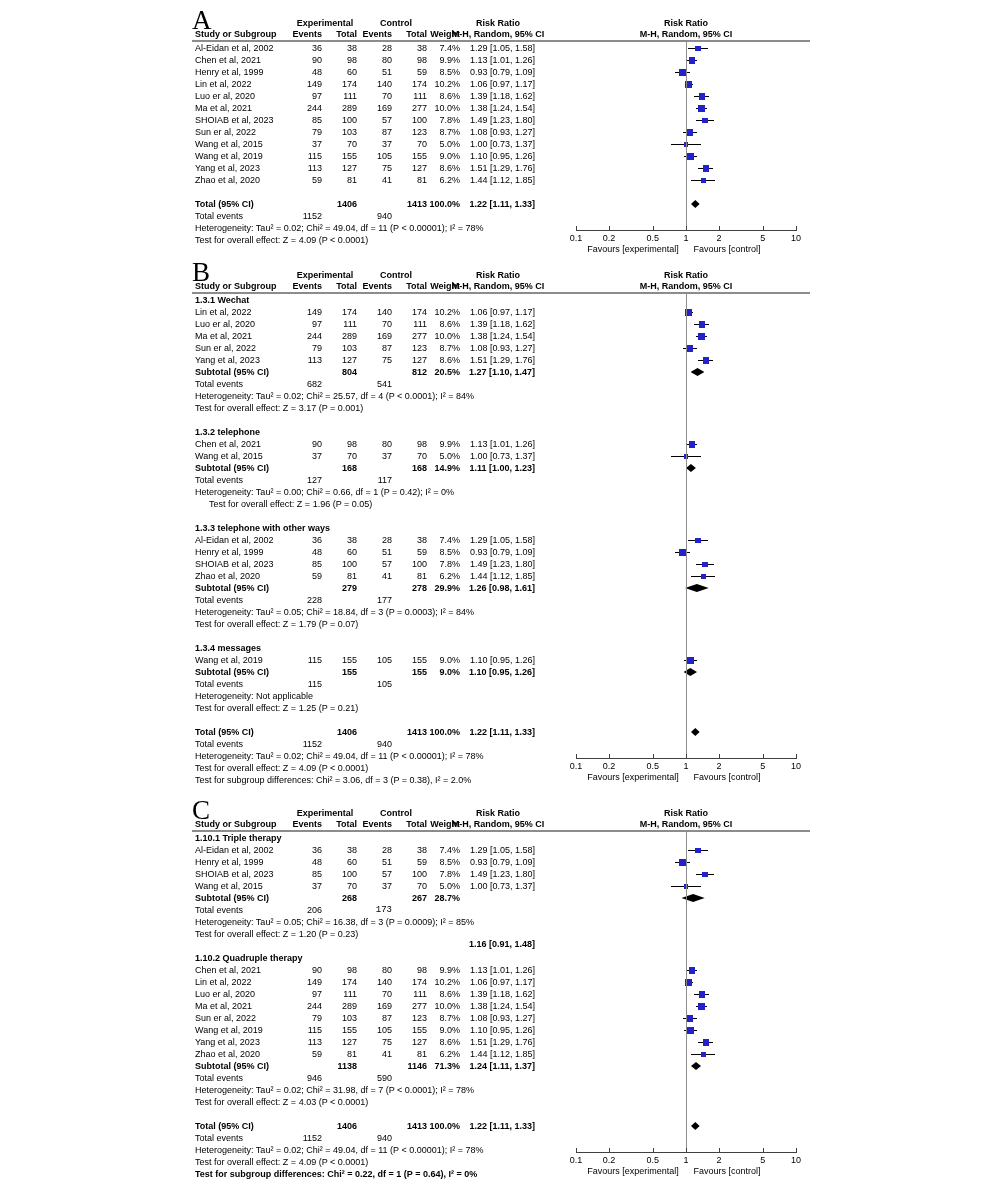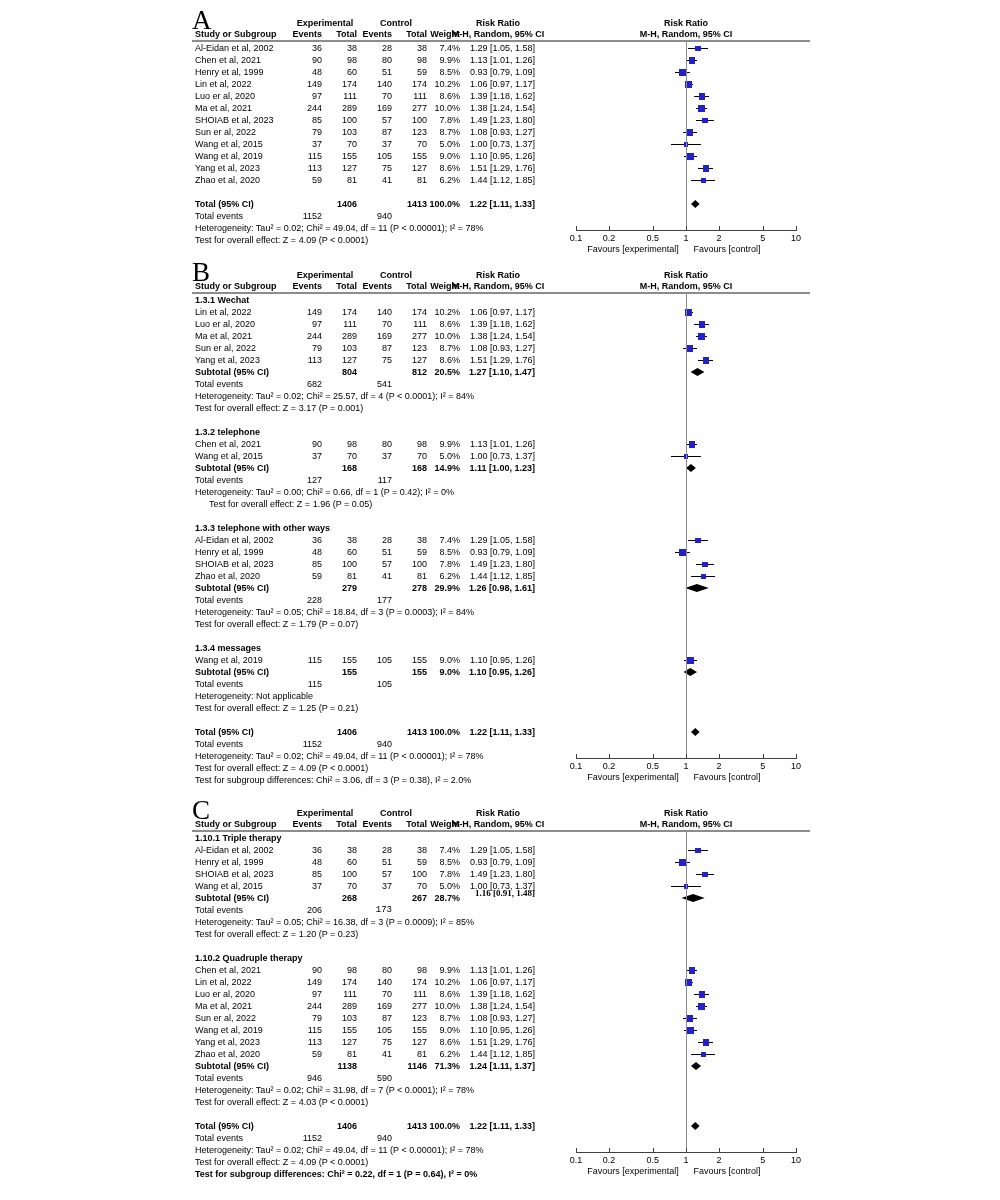--- a/index.html
+++ b/index.html
@@ -419,21 +419,21 @@
     <div class="t" style="top: 881px; right: 608px;">37</div>
     <div class="t" style="top: 881px; right: 573px;">70</div>
     <div class="t" style="top: 881px; right: 540px;">5.0%</div>
     <div class="t" style="top: 881px; right: 465px;">1.00 [0.73, 1.37]</div>
     <div class="ciline" style="left: 670.966px; top: 886px; width: 30.0737px;"></div>
     <div class="sq" style="left: 683.55px; top: 884.05px; width: 4.9px; height: 4.9px;"></div>
     <div class="t b" style="top: 893px; left: 195px;">Subtotal (95% CI)</div>
     <div class="t b" style="top: 893px; right: 643px;">268</div>
     <div class="t b" style="top: 893px; right: 573px;">267</div>
     <div class="t b" style="top: 893px; right: 540px;">28.7%</div>
-    <div class="t b" style="top: 888px; right: 465px; font-family: Liberation Serif, serif;">1.16 [0.91, 1.48]</div>
+    <div class="t b" style="top: 939px; right: 465px;">1.16 [0.91, 1.48]</div>
     <div class="diamond" style="left: 681.495px; top: 894px; width: 23.2342px;"></div>
     <div class="t" style="top: 905px; left: 195px;">Total events</div>
     <div class="t" style="top: 905px; right: 678px;">206</div>
     <div class="t" style="top: 905px; right: 608px; font-family: Liberation Mono, monospace;">173</div>
     <div class="t" style="top: 917px; left: 195px;">Heterogeneity: Tau² = 0.05; Chi² = 16.38, df = 3 (P = 0.0009); I² = 85%</div>
     <div class="t" style="top: 929px; left: 195px;">Test for overall effect: Z = 1.20 (P = 0.23)</div>
     <div class="t b" style="top: 953px; left: 195px;">1.10.2 Quadruple therapy</div>
     <div class="t" style="top: 965px; left: 195px;">Chen et al, 2021</div>
     <div class="t" style="top: 965px; right: 678px;">90</div>
     <div class="t" style="top: 965px; right: 643px;">98</div>

